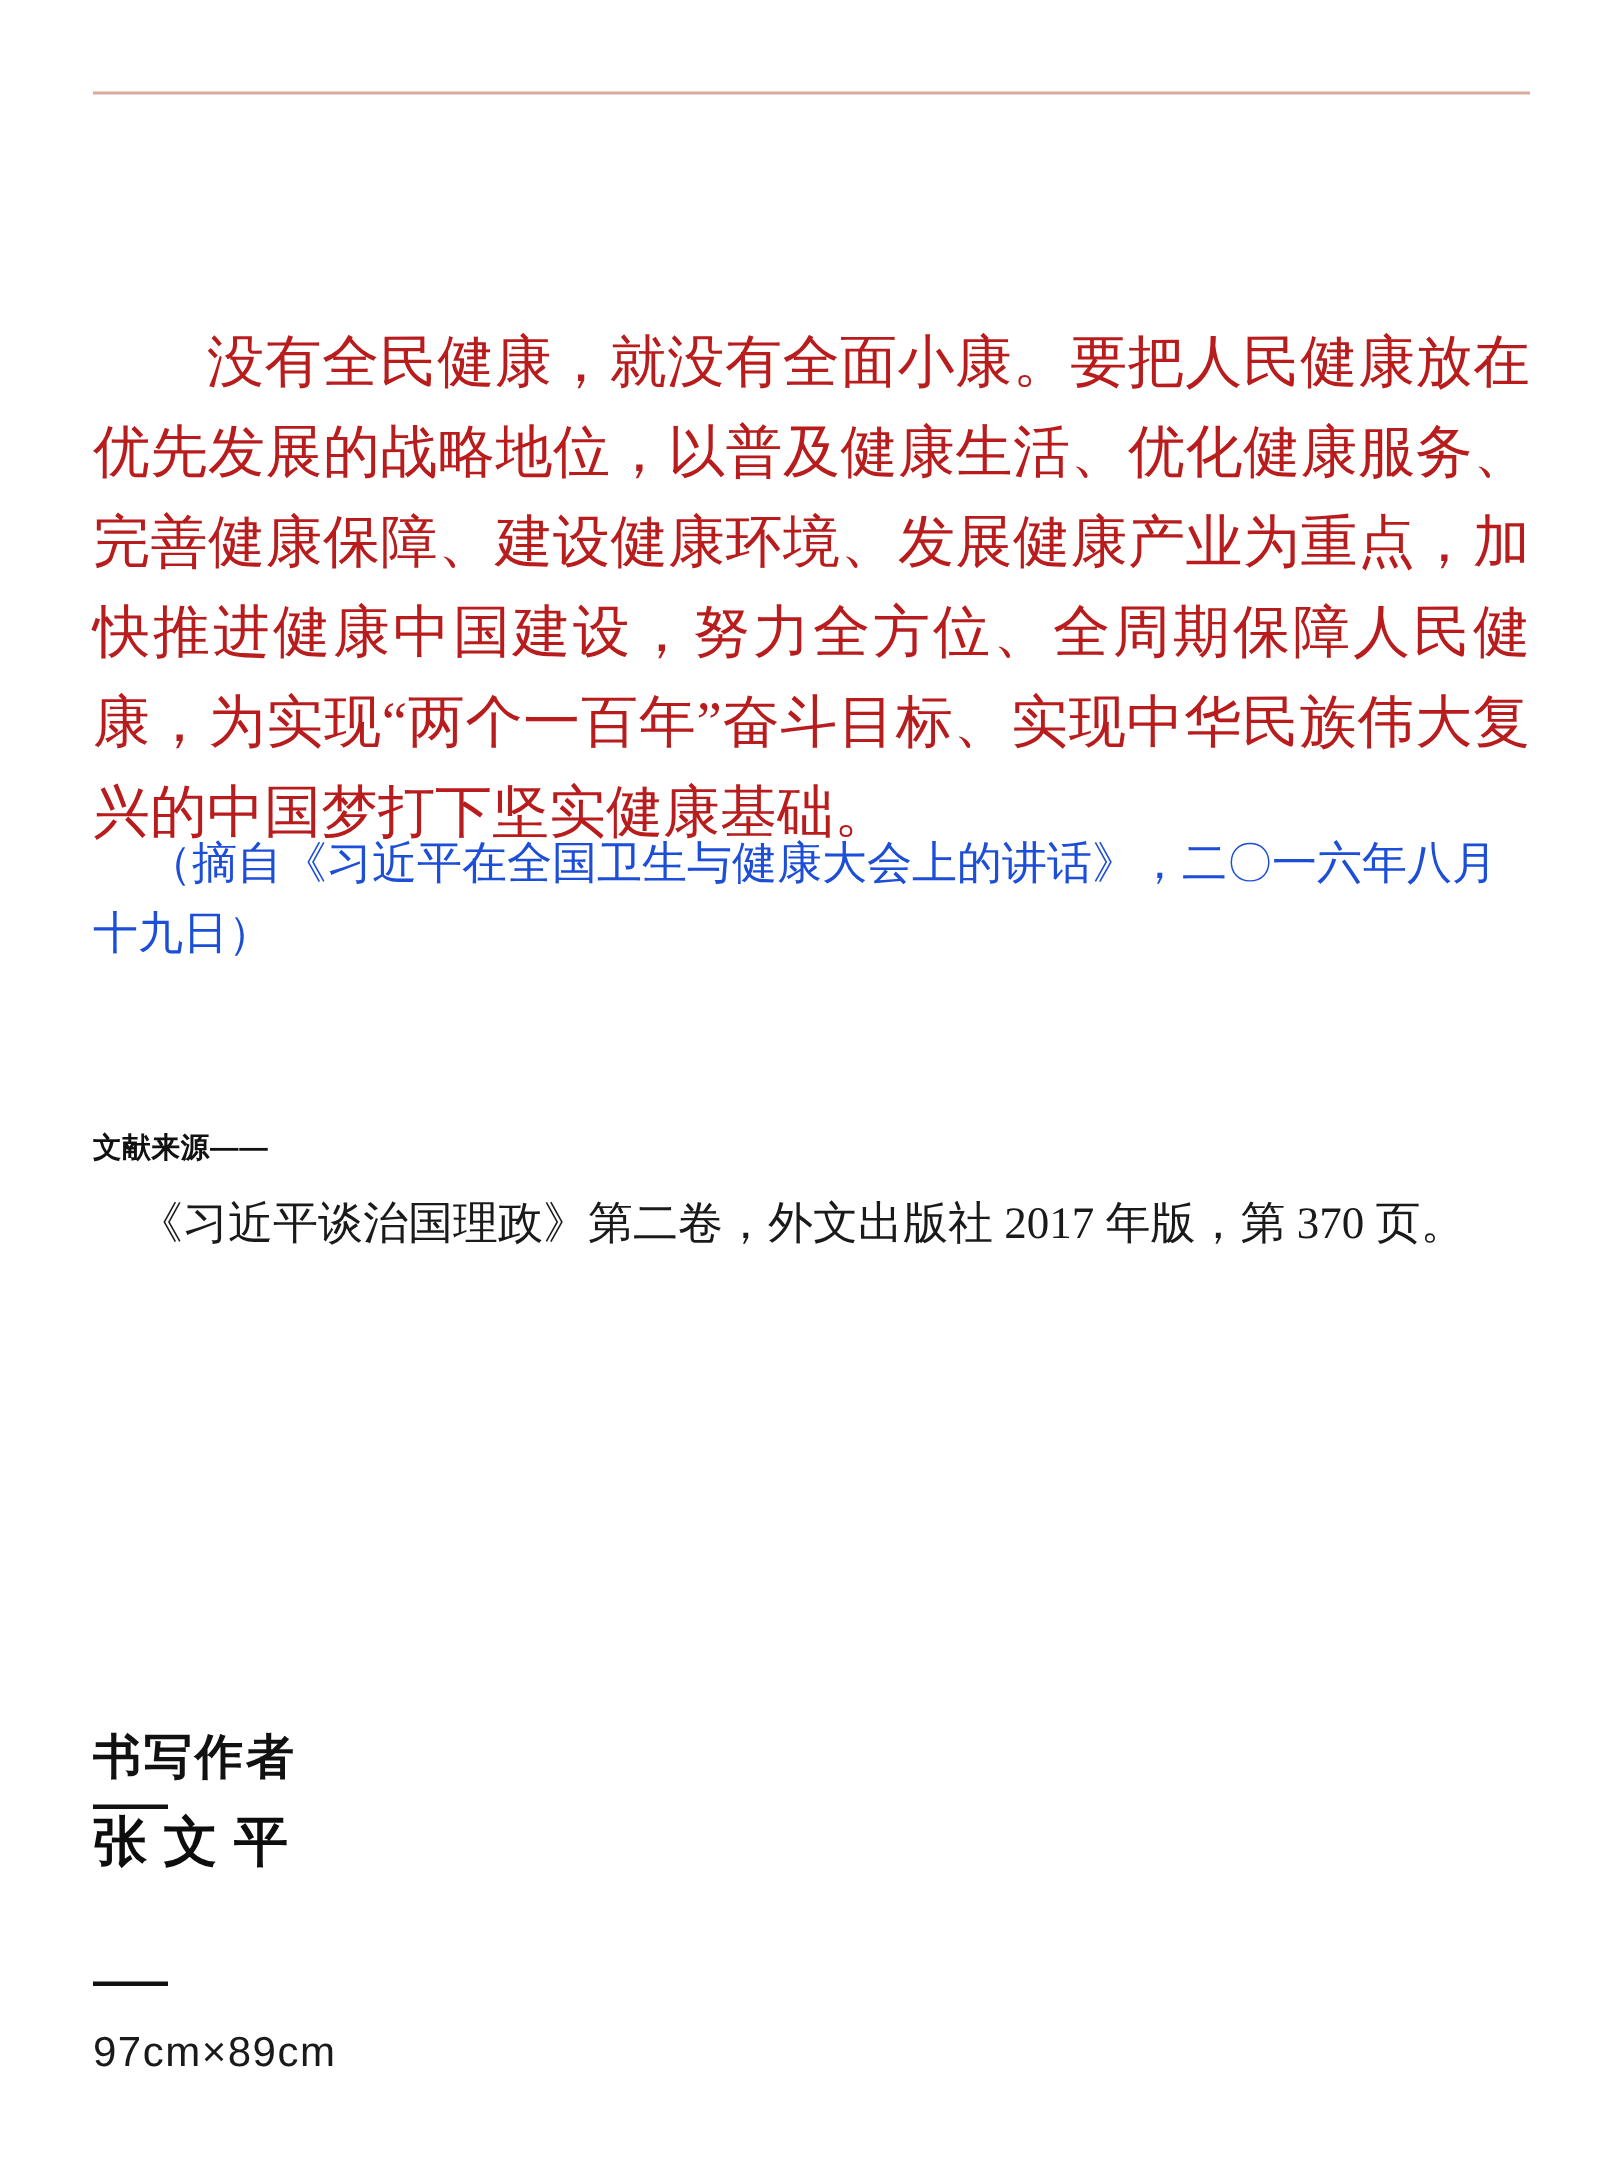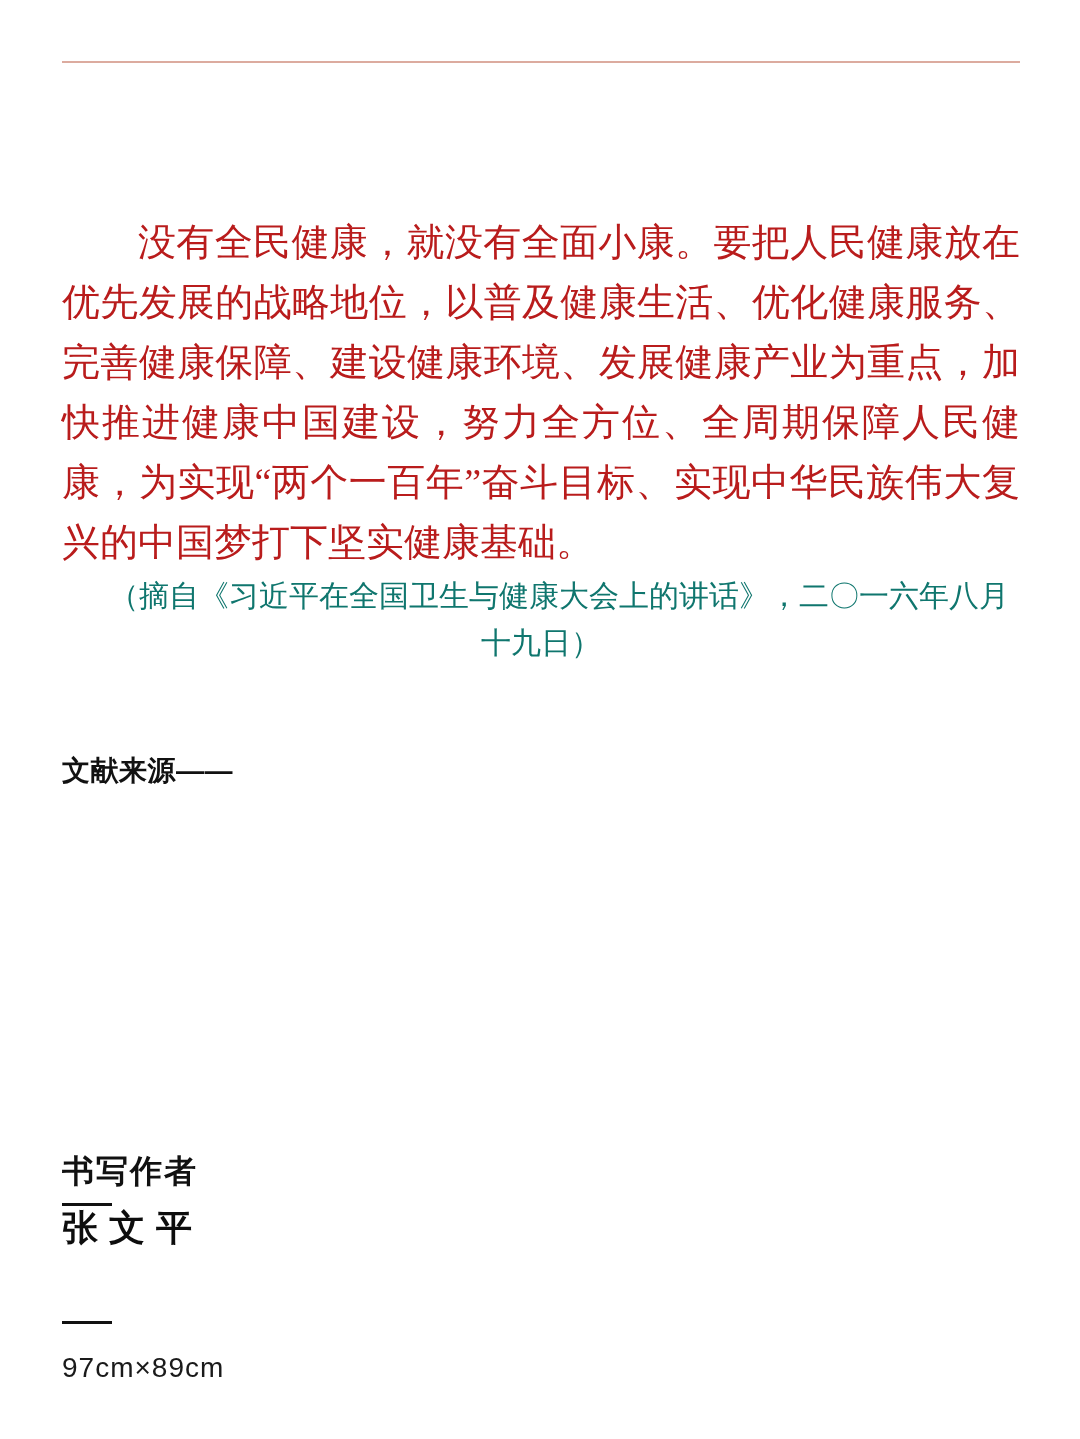--- a/index.html
+++ b/index.html
@@ -46,36 +46,35 @@
     line-height: 60px;
     text-indent: 2em;
     text-align: justify;
     text-justify: inter-character;
     color: #b91c1c;
   }
 
   .citation {
     position: absolute;
     left: 62px;
-    top: 572px;
+    top: 552px;
     width: 958px;
     font-family: "Liberation Serif", serif;
     font-size: 30px;
     line-height: 47px;
     text-indent: 1.2em;
-    color: #0f766e;
-    text-align: center;
+    color: #1d4ed8;
   }
 
   .source-heading {
     position: absolute;
     left: 62px;
     top: 752px;
     font-family: "Liberation Sans", sans-serif;
-    font-size: 28px;
+    font-size: 19px;
     font-weight: bold;
     letter-spacing: 0.5px;
     color: #111111;
     white-space: nowrap;
   }
 
   .source-text {
     position: absolute;
     left: 62px;
     top: 792px;
@@ -147,20 +146,21 @@
 
   <div class="top-rule"></div>
 
 
   <div class="main-paragraph">没有全民健康，就没有全面小康。要把人民健康放在优先发展的战略地位，以普及健康生活、优化健康服务、完善健康保障、建设健康环境、发展健康产业为重点，加快推进健康中国建设，努力全方位、全周期保障人民健康，为实现“两个一百年”奋斗目标、实现中华民族伟大复兴的中国梦打下坚实健康基础。</div>
 
   <div class="citation">（摘自《习近平在全国卫生与健康大会上的讲话》，二〇一六年八月十九日）</div>
 
   <div class="source-heading">文献来源——</div>
 
+  <div class="source-text">《习近平谈治国理政》第二卷，外文出版社 2017 年版，第 370 页。</div>
 
   <div class="author-label">书写作者</div>
 
   <div class="author-rule-top"></div>
 
   <div class="author-name">张文平</div>
 
   <div class="author-rule-bottom"></div>
 
   <div class="artwork-dimensions">97cm×89cm</div>

